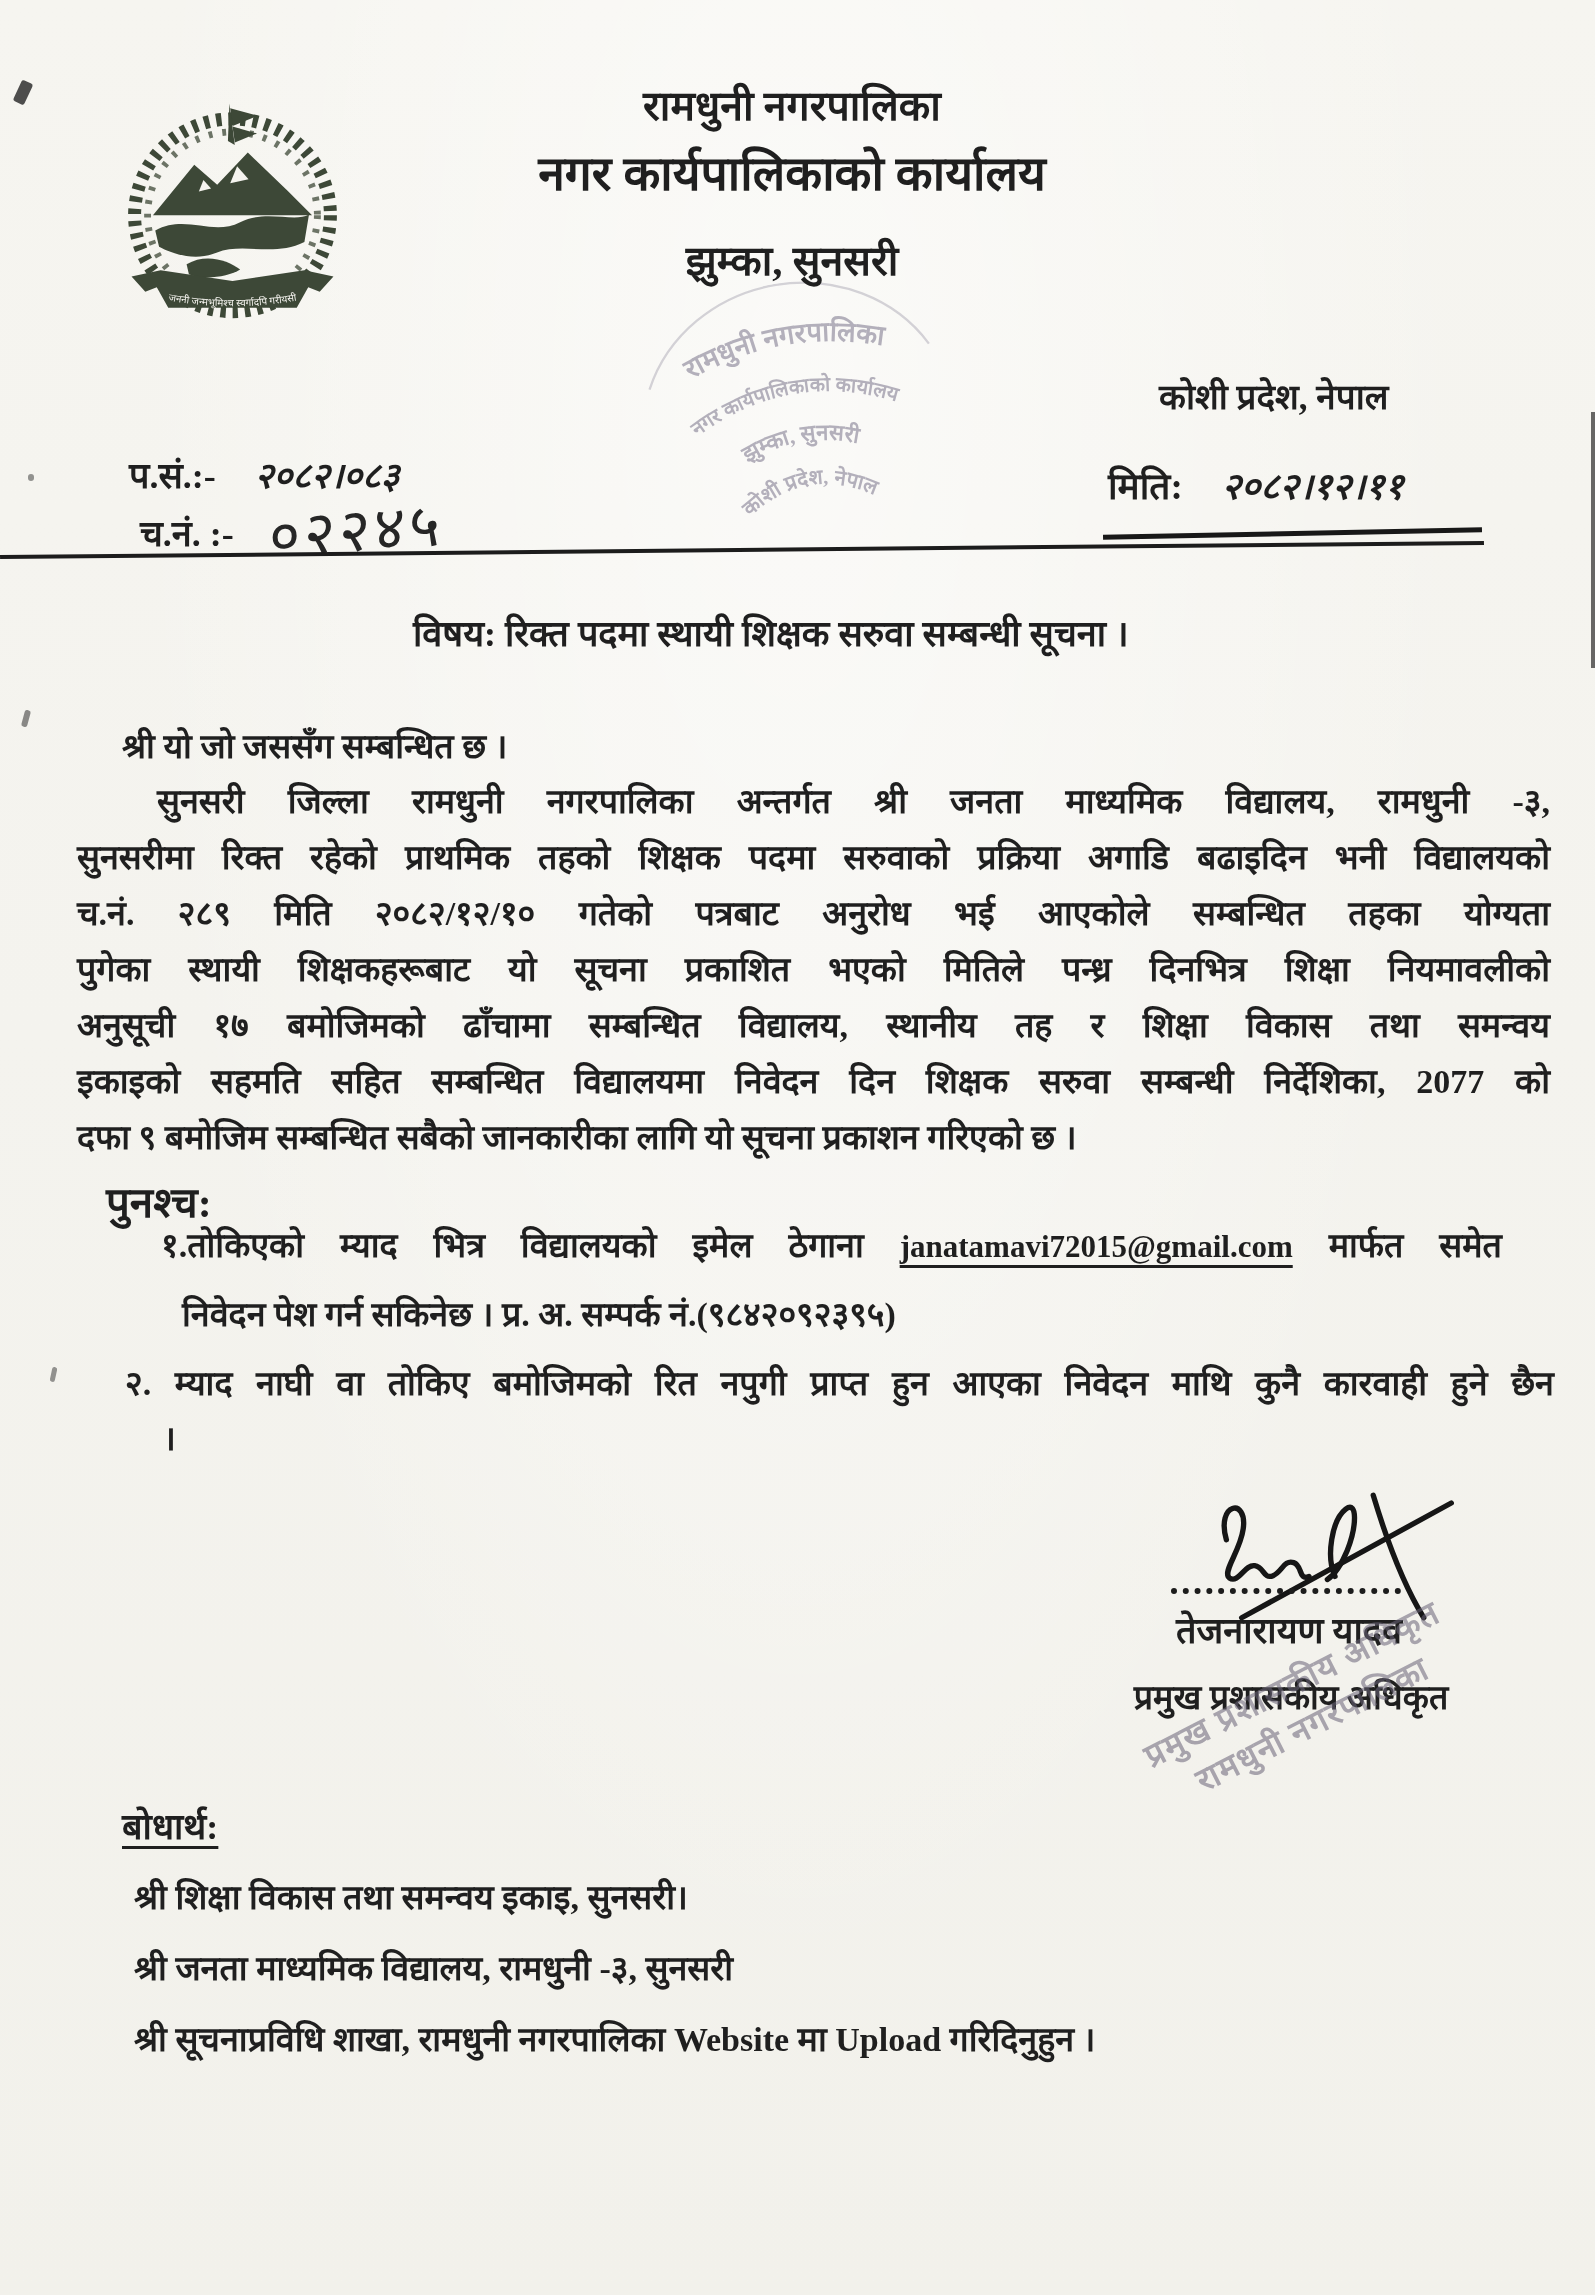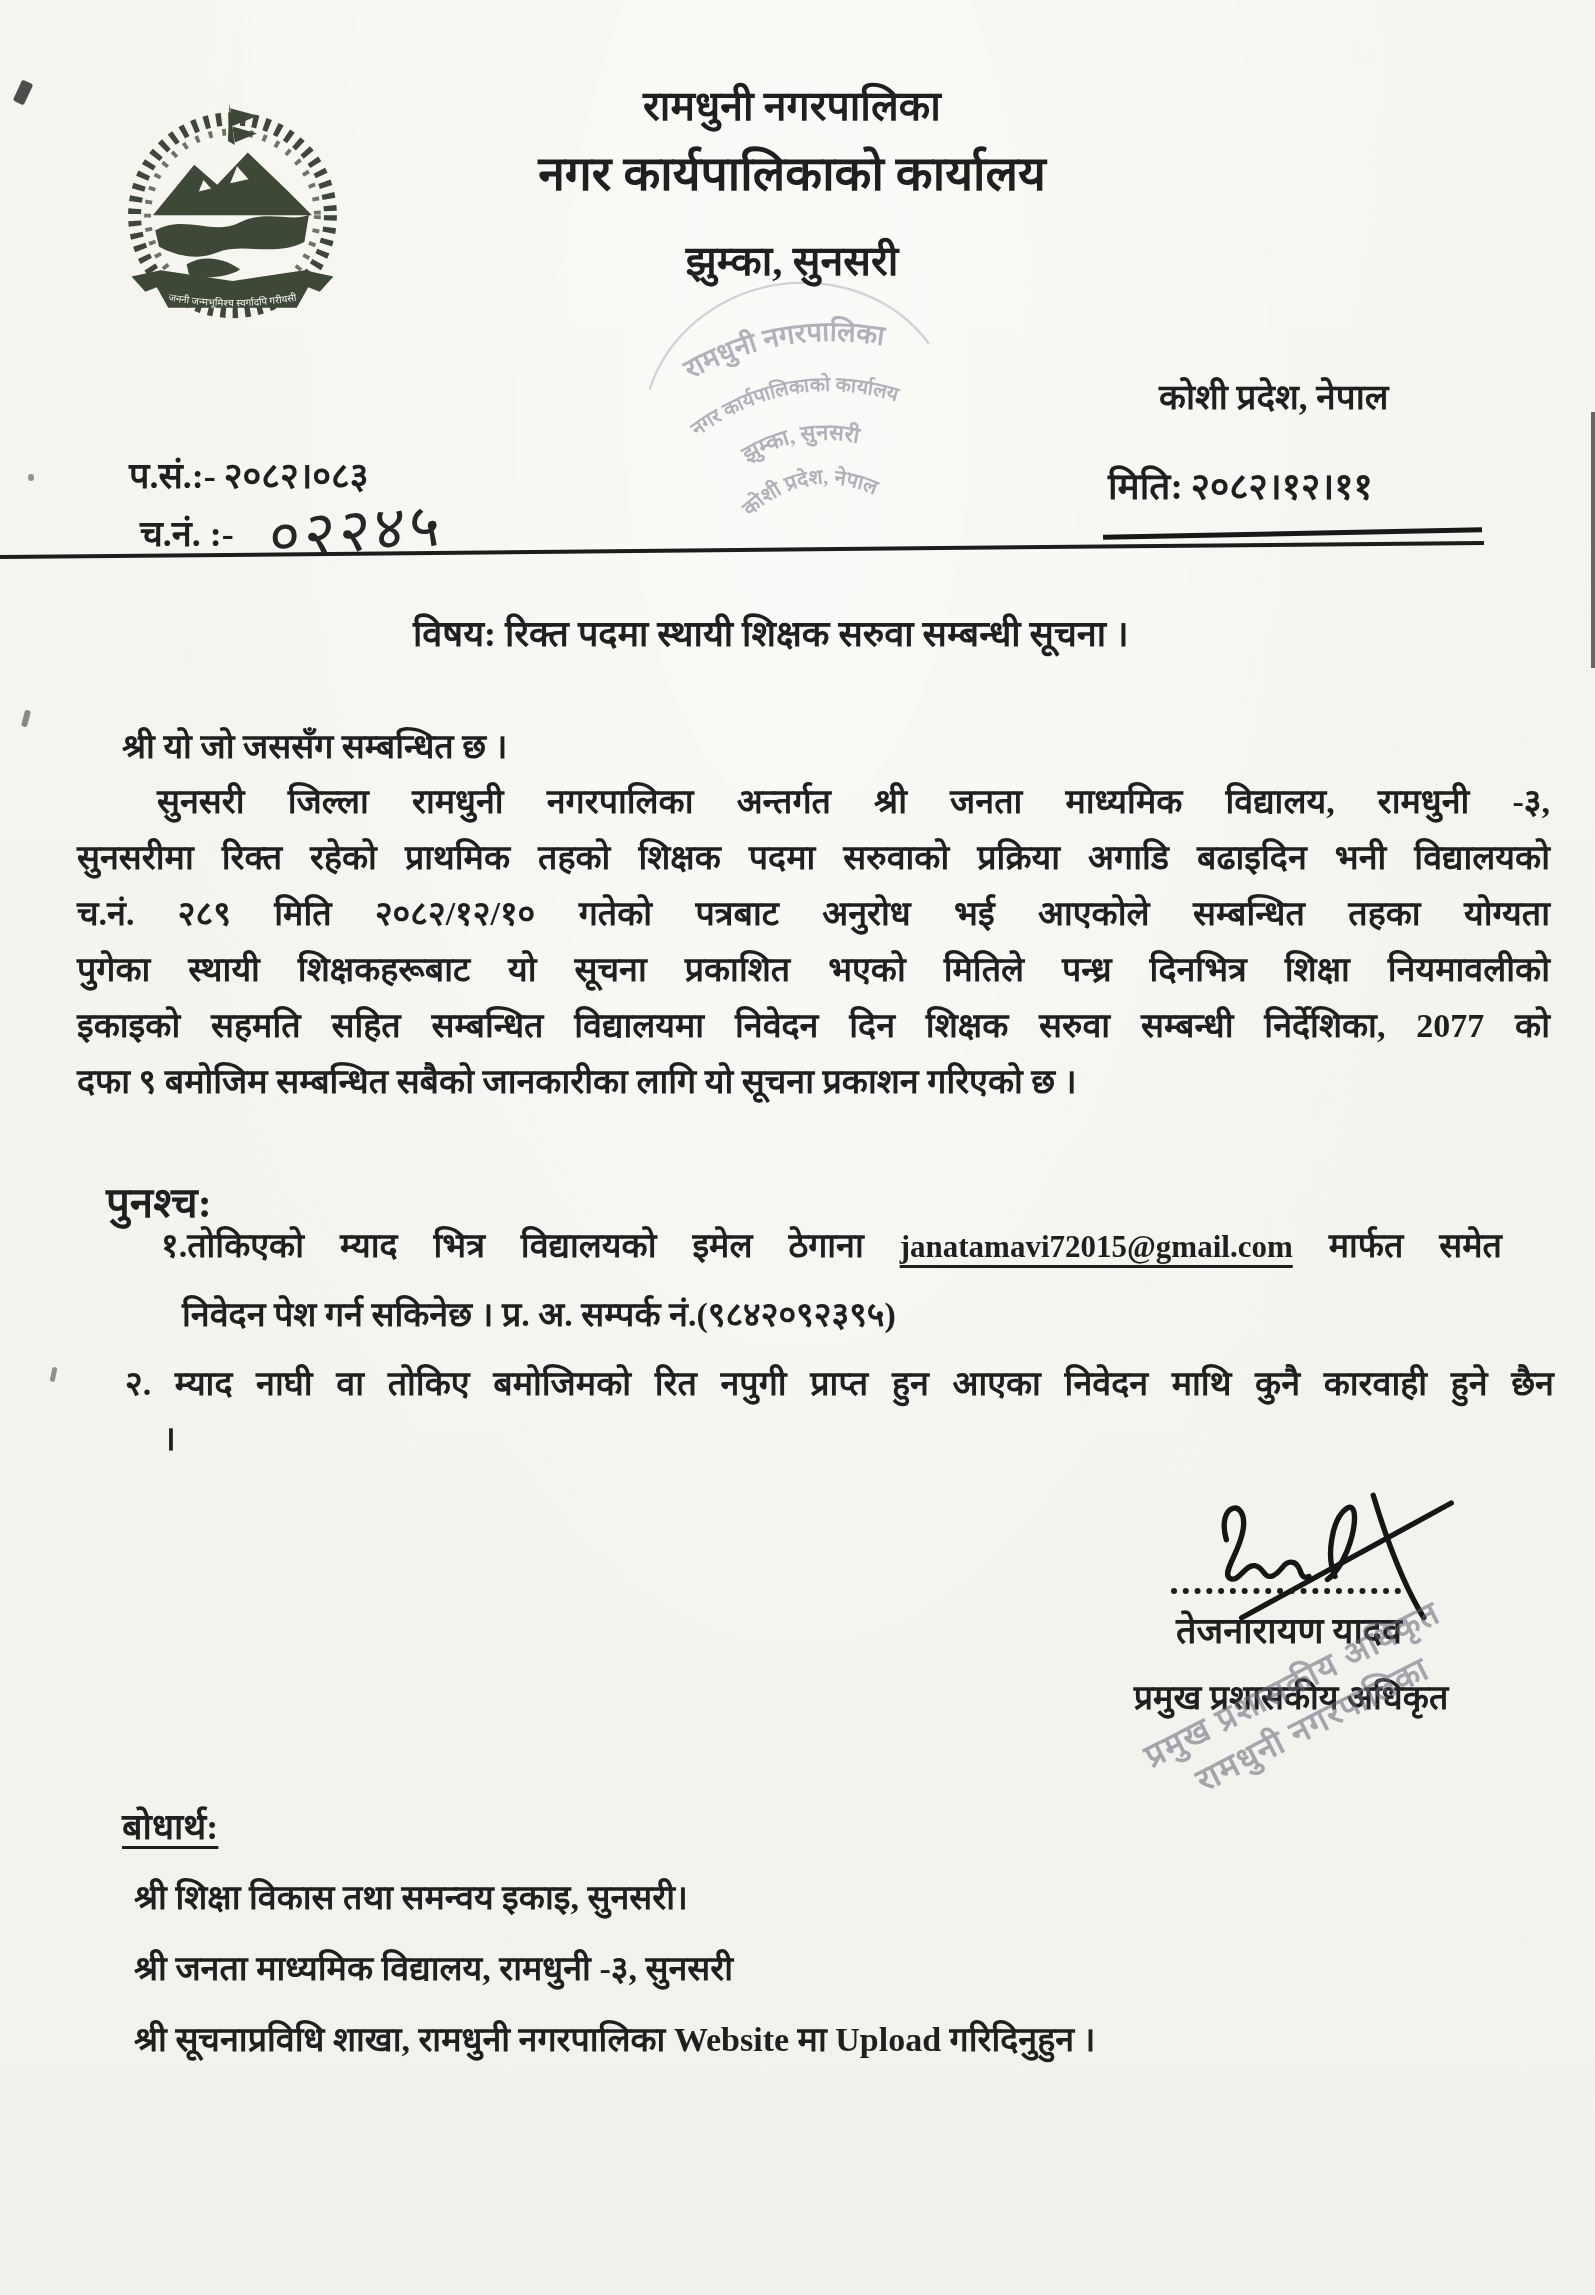--- a/index.html
+++ b/index.html
@@ -24,21 +24,21 @@
   .hdr-place{font-size:41px;font-weight:700;line-height:1.4;margin-top:26px;}
   .province{left:1159px;top:372px;font-size:35px;}
   
   .ps{left:129px;top:450px;font-size:36px;}
   .ch{left:140px;top:508px;font-size:36px;}
   .ch-num{
     left:269px;top:487px;font-size:60px;font-weight:400;letter-spacing:3.8px;
     transform:rotate(-4deg) skewX(-5deg);color:#262626;
   }
   .date{left:1108px;top:459px;font-size:37px;}
-  .val{margin-left:8px;}
+  .val{margin-left:39px;font-style:italic;}
   .rule-main{left:0;top:548px;width:1484px;height:3.8px;background:#1c1c1c;transform:rotate(-0.55deg);}
   .rule-right{left:1103px;top:531px;width:379px;height:4.6px;background:#181818;transform:rotate(-1.1deg);}
   
   .subject{left:413px;top:608px;font-size:36px;font-weight:700;}
   .salutation{left:122px;top:696px;font-size:34px;margin-top:26px;}
   
   .body-par{left:77px;top:774px;width:1473px;font-size:34px;}
   .bline{height:56px;line-height:56px;text-align:justify;text-align-last:justify;white-space:nowrap0;}
   .bline.indent{text-indent:80px;}
   .bline.last{text-align-last:auto;}
@@ -136,20 +136,21 @@
   <div class="abs rule-right"></div>
 
   <div class="abs subject">विषय: रिक्त पदमा स्थायी शिक्षक सरुवा सम्बन्धी सूचना ।</div>
   <div class="abs salutation dev">श्री यो जो जससँग सम्बन्धित छ ।</div>
 
   <div class="abs body-par dev">
     <div class="bline indent">सुनसरी जिल्ला रामधुनी नगरपालिका अन्तर्गत श्री जनता माध्यमिक विद्यालय, रामधुनी -३,</div>
     <div class="bline">सुनसरीमा रिक्त रहेको प्राथमिक तहको शिक्षक पदमा सरुवाको प्रक्रिया अगाडि बढाइदिन भनी विद्यालयको</div>
     <div class="bline">च.नं. २८९ मिति २०८२/१२/१० गतेको पत्रबाट अनुरोध भई आएकोले सम्बन्धित तहका योग्यता</div>
     <div class="bline">पुगेका स्थायी शिक्षकहरूबाट यो सूचना प्रकाशित भएको मितिले पन्ध्र दिनभित्र शिक्षा नियमावलीको</div>
+    <div class="bline">अनुसूची १७ बमोजिमको ढाँचामा सम्बन्धित विद्यालय, स्थानीय तह र शिक्षा विकास तथा समन्वय</div>
     <div class="bline">इकाइको सहमति सहित सम्बन्धित विद्यालयमा निवेदन दिन शिक्षक सरुवा सम्बन्धी निर्देशिका, 2077 को</div>
     <div class="bline last">दफा ९ बमोजिम सम्बन्धित सबैको जानकारीका लागि यो सूचना प्रकाशन गरिएको छ ।</div>
   </div>
 
   <div class="abs punashcha dev">पुनश्च:</div>
   <div class="abs p1l1 dev">
     <span>१.तोकिएको म्याद भित्र विद्यालयको इमेल ठेगाना</span>
     <span class="email">janatamavi72015@gmail.com</span>
     <span>मार्फत समेत</span>
   </div>

